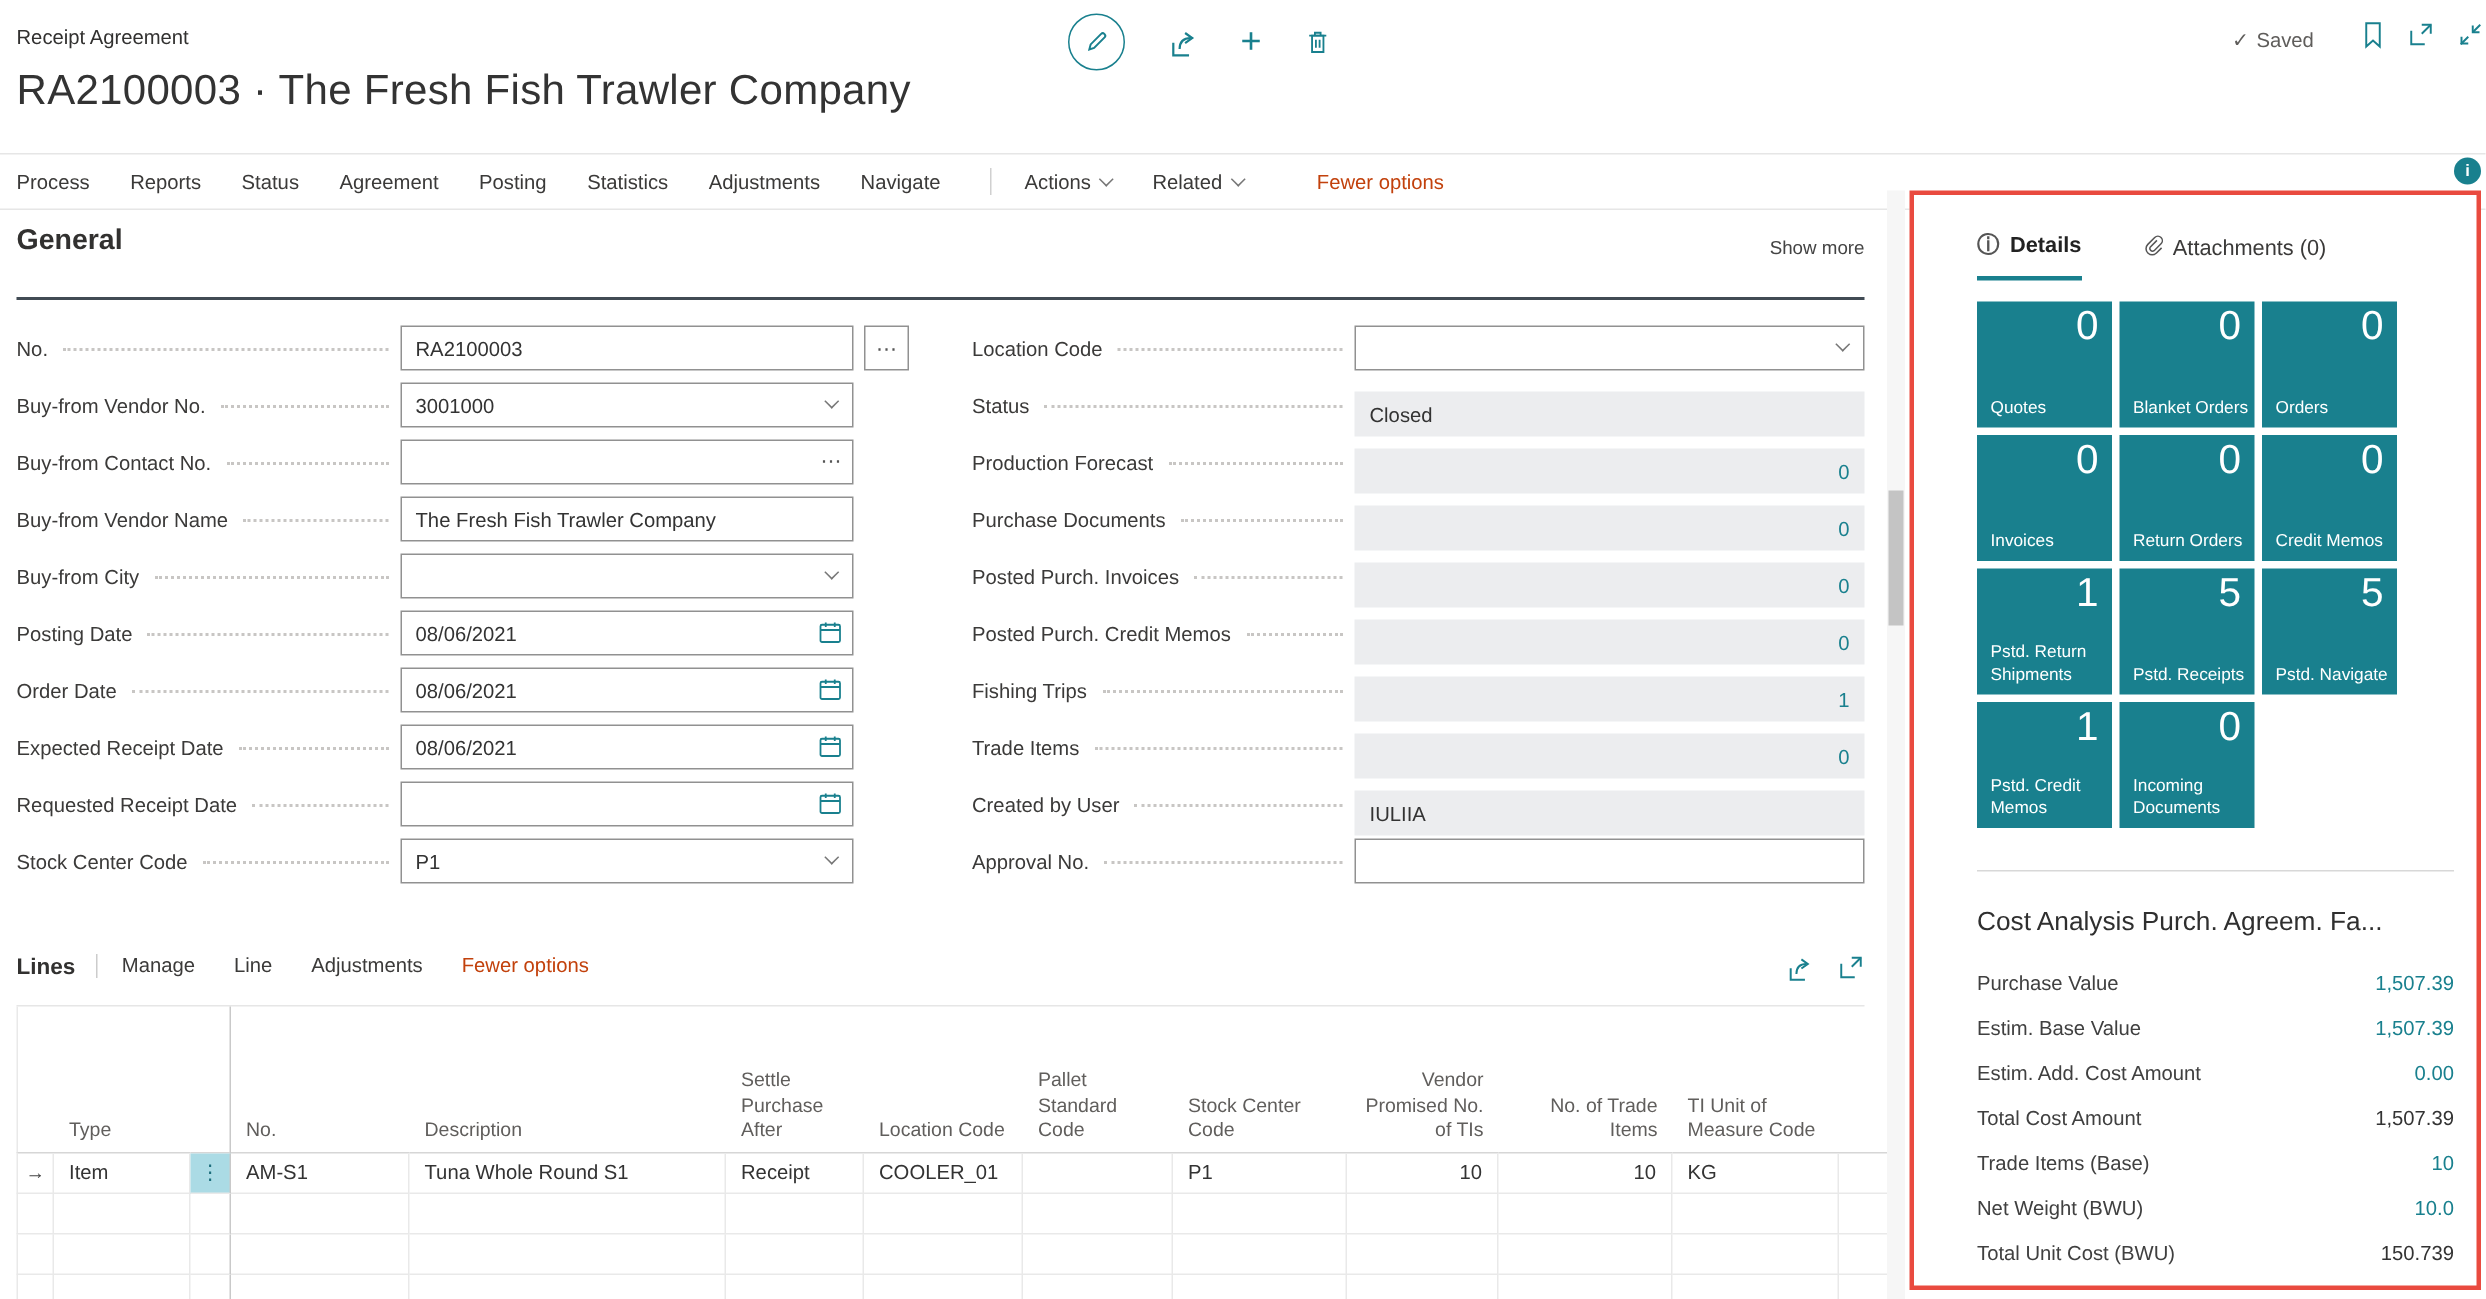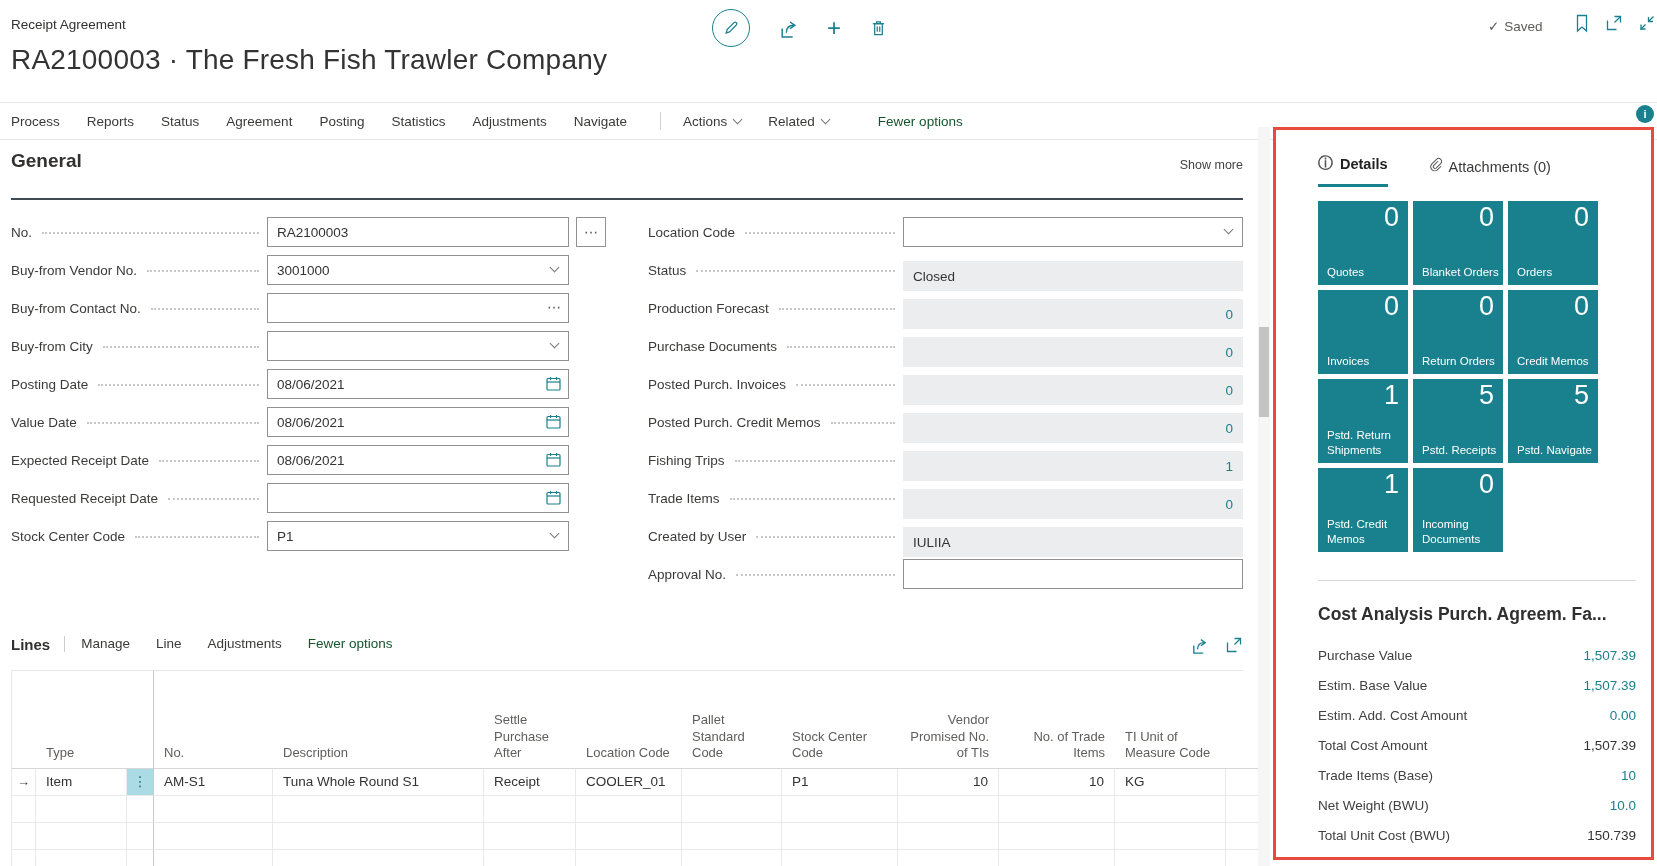--- a/index.html
+++ b/index.html
@@ -19,21 +19,21 @@
 
   
   #ribbon { top:102px; left:0; width:1657px; height:38px;
             border-top:1px solid #e6e6e6; border-bottom:1px solid #e6e6e6;
             display:flex; align-items:center; padding-left:11px; font-size:13.5px; color:#3b3a39; }
   .rib-item { margin-right:27px; cursor:default; }
   .rib-divider { width:1px; height:18px; background:#d0d0d0; margin:0 22px 0 6px; }
   .rib-drop { display:flex; align-items:center; gap:7px; margin-right:27px; }
   .chev { width:7px; height:7px; border-right:1.4px solid #777; border-bottom:1.4px solid #777;
           display:inline-block; transform:rotate(45deg); margin-top:-3px; }
-  .muted { color:#14532d; }
+  .muted { color:#c2410c; }
 
   
   #general { top:150px; left:11px; width:1232px; }
   .sec-head { display:flex; align-items:flex-end; border-bottom:2px solid #414b54; padding-bottom:26px; }
   .sec-title { font-size:19px; font-weight:600; color:#323130; }
   .showmore { margin-left:auto; font-size:12.5px; color:#444; }
   #gen-cols { display:flex; gap:42px; margin-top:17px; }
   .fcol { width:595px; }
   .frow { display:flex; align-items:center; height:30px; margin-bottom:8px; }
   .flabel { font-size:13.5px; color:#3b3a39; white-space:nowrap; }
@@ -78,21 +78,21 @@
              padding:24px 15px 0 42px; }
   #fb-tabs { display:flex; gap:40px; align-items:flex-end; }
   .fb-tab { display:flex; align-items:center; gap:7px; font-size:14.5px; color:#3b3a39; padding-bottom:11px; }
   .fb-tab.active { font-weight:700; color:#222; border-bottom:3px solid #19808e; }
   .fb-tab .tabicon { color:#555; font-size:15px; }
   #tiles { margin-top:14px; display:grid; grid-template-columns:repeat(3,90px); gap:5px; }
   .tile { position:relative; width:90px; height:84px; background:#19808e; color:#fff; }
   .tile-num { position:absolute; top:1px; right:9px; font-size:27px; font-weight:300; }
   .tile-label { position:absolute; left:9px; right:3px; bottom:6px; font-size:11.5px; line-height:1.25; }
   #fb-divider { margin-top:28px; border-top:1px solid #d8d8d8; }
-  #cost-title { margin-top:23px; font-size:17.5px; font-weight:700; color:#2f2f2f; }
+  #cost-title { margin-top:23px; font-size:17.5px; font-weight:400; color:#2f2f2f; }
   #cost-rows { margin-top:15px; }
   .cost-row { display:flex; align-items:center; height:30px; font-size:13.5px; color:#404040; }
   .cost-val { margin-left:auto; color:#333; }
   .cost-val.link { color:#19808e; }
 
   
   #scrollbar { top:127px; left:1258px; width:12px; height:739px; background:#f6f6f6; }
   #scroll-thumb { position:absolute; top:200px; left:1px; width:10px; height:90px; background:#c4c4c4; }
   #info-badge { top:105px; left:1636px; width:18px; height:18px; border-radius:50%; background:#19808e;
                 color:#fff; font-size:11px; font-weight:700; display:flex; align-items:center; justify-content:center; }
@@ -217,39 +217,45 @@
         <div class="fbox"><input readonly="" value="3001000" style=""><span class="chev in-chevron"></span></div>
         <div class="ftrail"></div>
       </div>
       <div class="frow">
         <span class="flabel">Buy-from Contact No.</span>
           <span class="leader"></span>
         <div class="fbox"><input readonly="" value="" style=""><span class="in-ellipsis">⋯</span></div>
         <div class="ftrail"></div>
       </div>
       <div class="frow">
+        <span class="flabel">Buy-from Vendor Name</span>
+          <span class="leader"></span>
+        <div class="fbox plain"><input readonly="" value="The Fresh Fish Trawler Company" style=""></div>
+        <div class="ftrail"></div>
+      </div>
+      <div class="frow">
         <span class="flabel">Buy-from City</span>
           <span class="leader"></span>
         <div class="fbox"><input readonly="" value="" style=""><span class="chev in-chevron"></span></div>
         <div class="ftrail"></div>
       </div>
       <div class="frow">
         <span class="flabel">Posting Date</span>
           <span class="leader"></span>
         <div class="fbox"><input readonly="" value="08/06/2021" style=""><span class="in-cal"><svg width="17" height="17" viewBox="0 0 17 17">
                 <g fill="none" stroke="#19808e" stroke-width="1.2">
                   <rect x="2" y="3.5" width="13" height="11.5" rx="1"></rect>
                   <path d="M2 7h13"></path>
                   <path d="M5.5 2v3 M11.5 2v3"></path>
                 </g>
               </svg></span></div>
         <div class="ftrail"></div>
       </div>
       <div class="frow">
-        <span class="flabel">Value Date</span>
+        <span class="flabel">Order Date</span>
           <span class="leader"></span>
         <div class="fbox"><input readonly="" value="08/06/2021" style=""><span class="in-cal"><svg width="17" height="17" viewBox="0 0 17 17">
                 <g fill="none" stroke="#19808e" stroke-width="1.2">
                   <rect x="2" y="3.5" width="13" height="11.5" rx="1"></rect>
                   <path d="M2 7h13"></path>
                   <path d="M5.5 2v3 M11.5 2v3"></path>
                 </g>
               </svg></span></div>
         <div class="ftrail"></div>
       </div>

